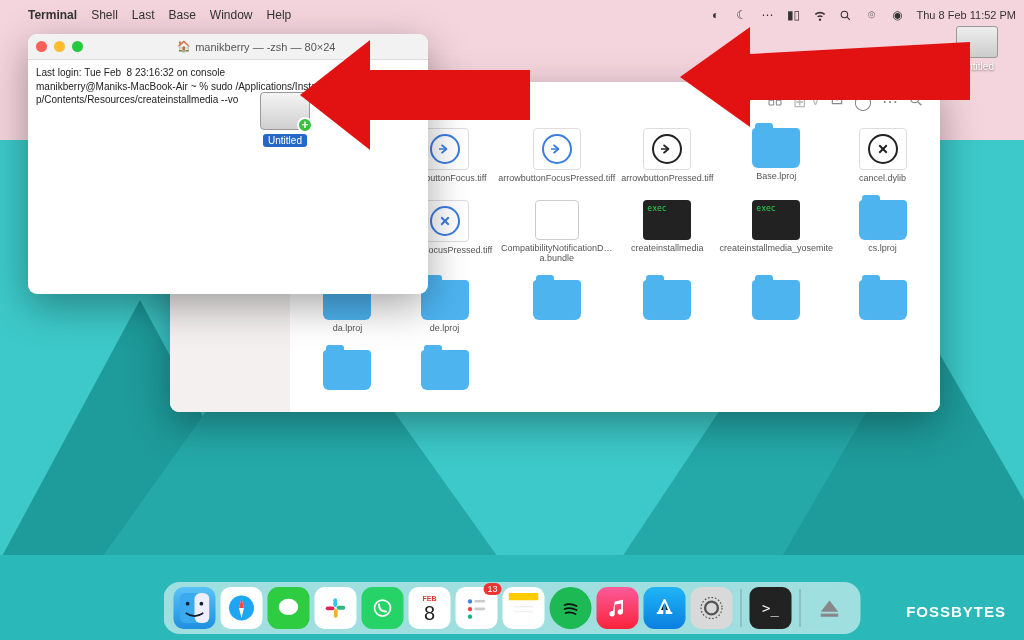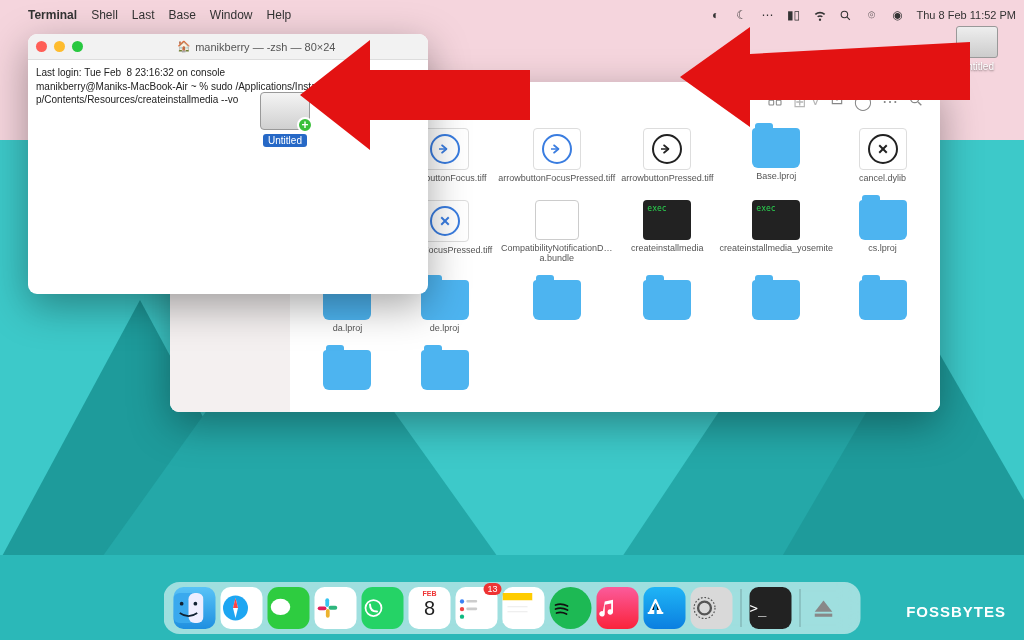--- a/index.html
+++ b/index.html
@@ -43,21 +43,21 @@
 .arrow svg { width: 18px; height: 18px; }
 .cancel svg { width: 18px; height: 18px; }
 .cancel { width: 30px; height: 30px; border: 2px solid #3a7de0; border-radius: 50%; display: flex; align-items: center; justify-content: center; }
 .cancel.black { border-color: #222; }
 .drag-drive { position: absolute; top: 92px; left: 260px; z-index: 5; text-align: center; }
 .drag-drive .drive-icon { width: 50px; height: 38px; background: linear-gradient(#f4f4f4,#d0d0d0); border: 1px solid #999; border-radius: 4px; margin: 0 auto; position: relative; }
 .drag-drive .plus { position: absolute; right: -4px; bottom: -4px; width: 16px; height: 16px; background: #3abf3a; border: 2px solid #fff; border-radius: 50%; color: #fff; font-size: 12px; line-height: 12px; font-weight: bold; display: flex; align-items: center; justify-content: center; }
 .drag-drive .label { background: #2668c6; color: #fff; font-size: 10px; padding: 1px 5px; border-radius: 3px; margin-top: 2px; display: inline-block; }
 .big-arrow { position: absolute; z-index: 6; }
 .dock { position: absolute; bottom: 6px; left: 50%; transform: translateX(-50%); background: rgba(255,255,255,.55); border-radius: 16px; padding: 5px 10px; display: flex; gap: 5px; align-items: center; backdrop-filter: blur(10px); }
-.dock .app { width: 42px; height: 42px; border-radius: 10px; display: flex; align-items: center; justify-content: flex-start; font-size: 22px; }
+.dock .app { width: 42px; height: 42px; border-radius: 10px; display: flex; align-items: center; justify-content: center; font-size: 22px; }
 .dock .sep { width: 1px; height: 38px; background: rgba(0,0,0,.25); margin: 0 3px; }
 .watermark { position: absolute; right: 18px; bottom: 20px; color: #fff; font-weight: 700; font-size: 15px; letter-spacing: 1px; }
 </style>
 </head>
 <body>
 
 <svg class="desktop-bg" viewBox="0 0 1024 640" preserveAspectRatio="none">
   <rect width="1024" height="640" fill="#3dc9c9"></rect>
   <rect width="1024" height="140" fill="#f5d5dd"></rect>
   <polygon points="0,560 140,300 280,560" fill="#1e9b9b"></polygon>

